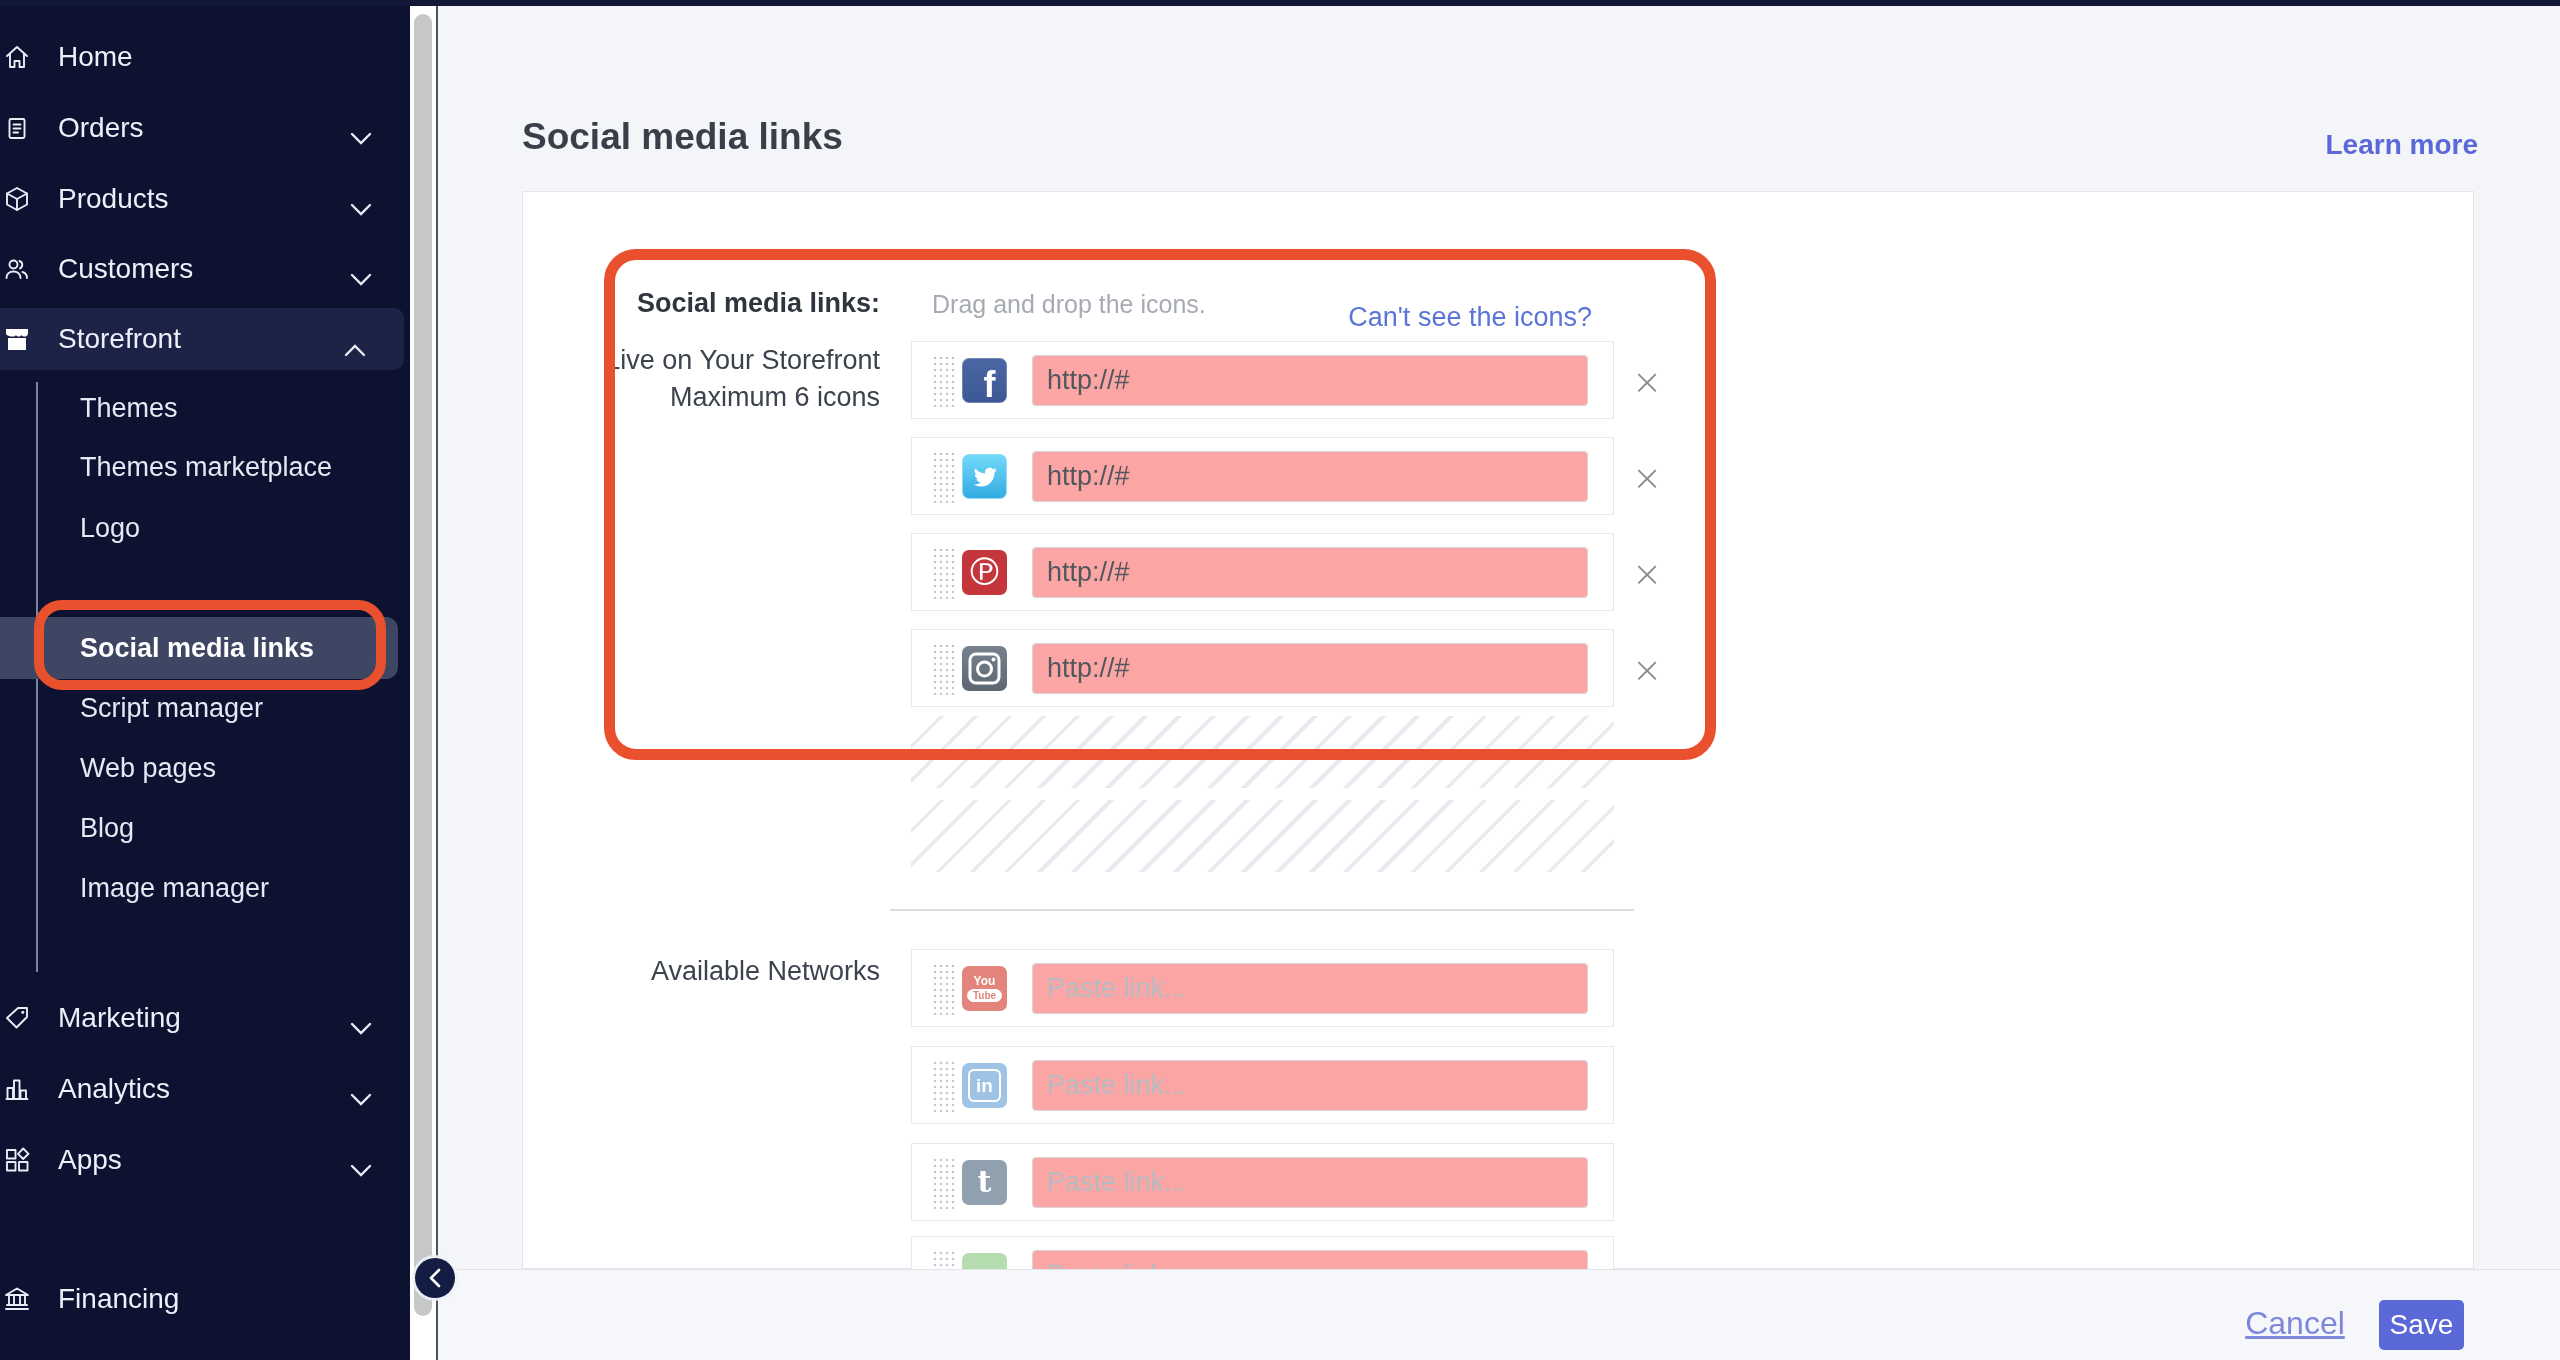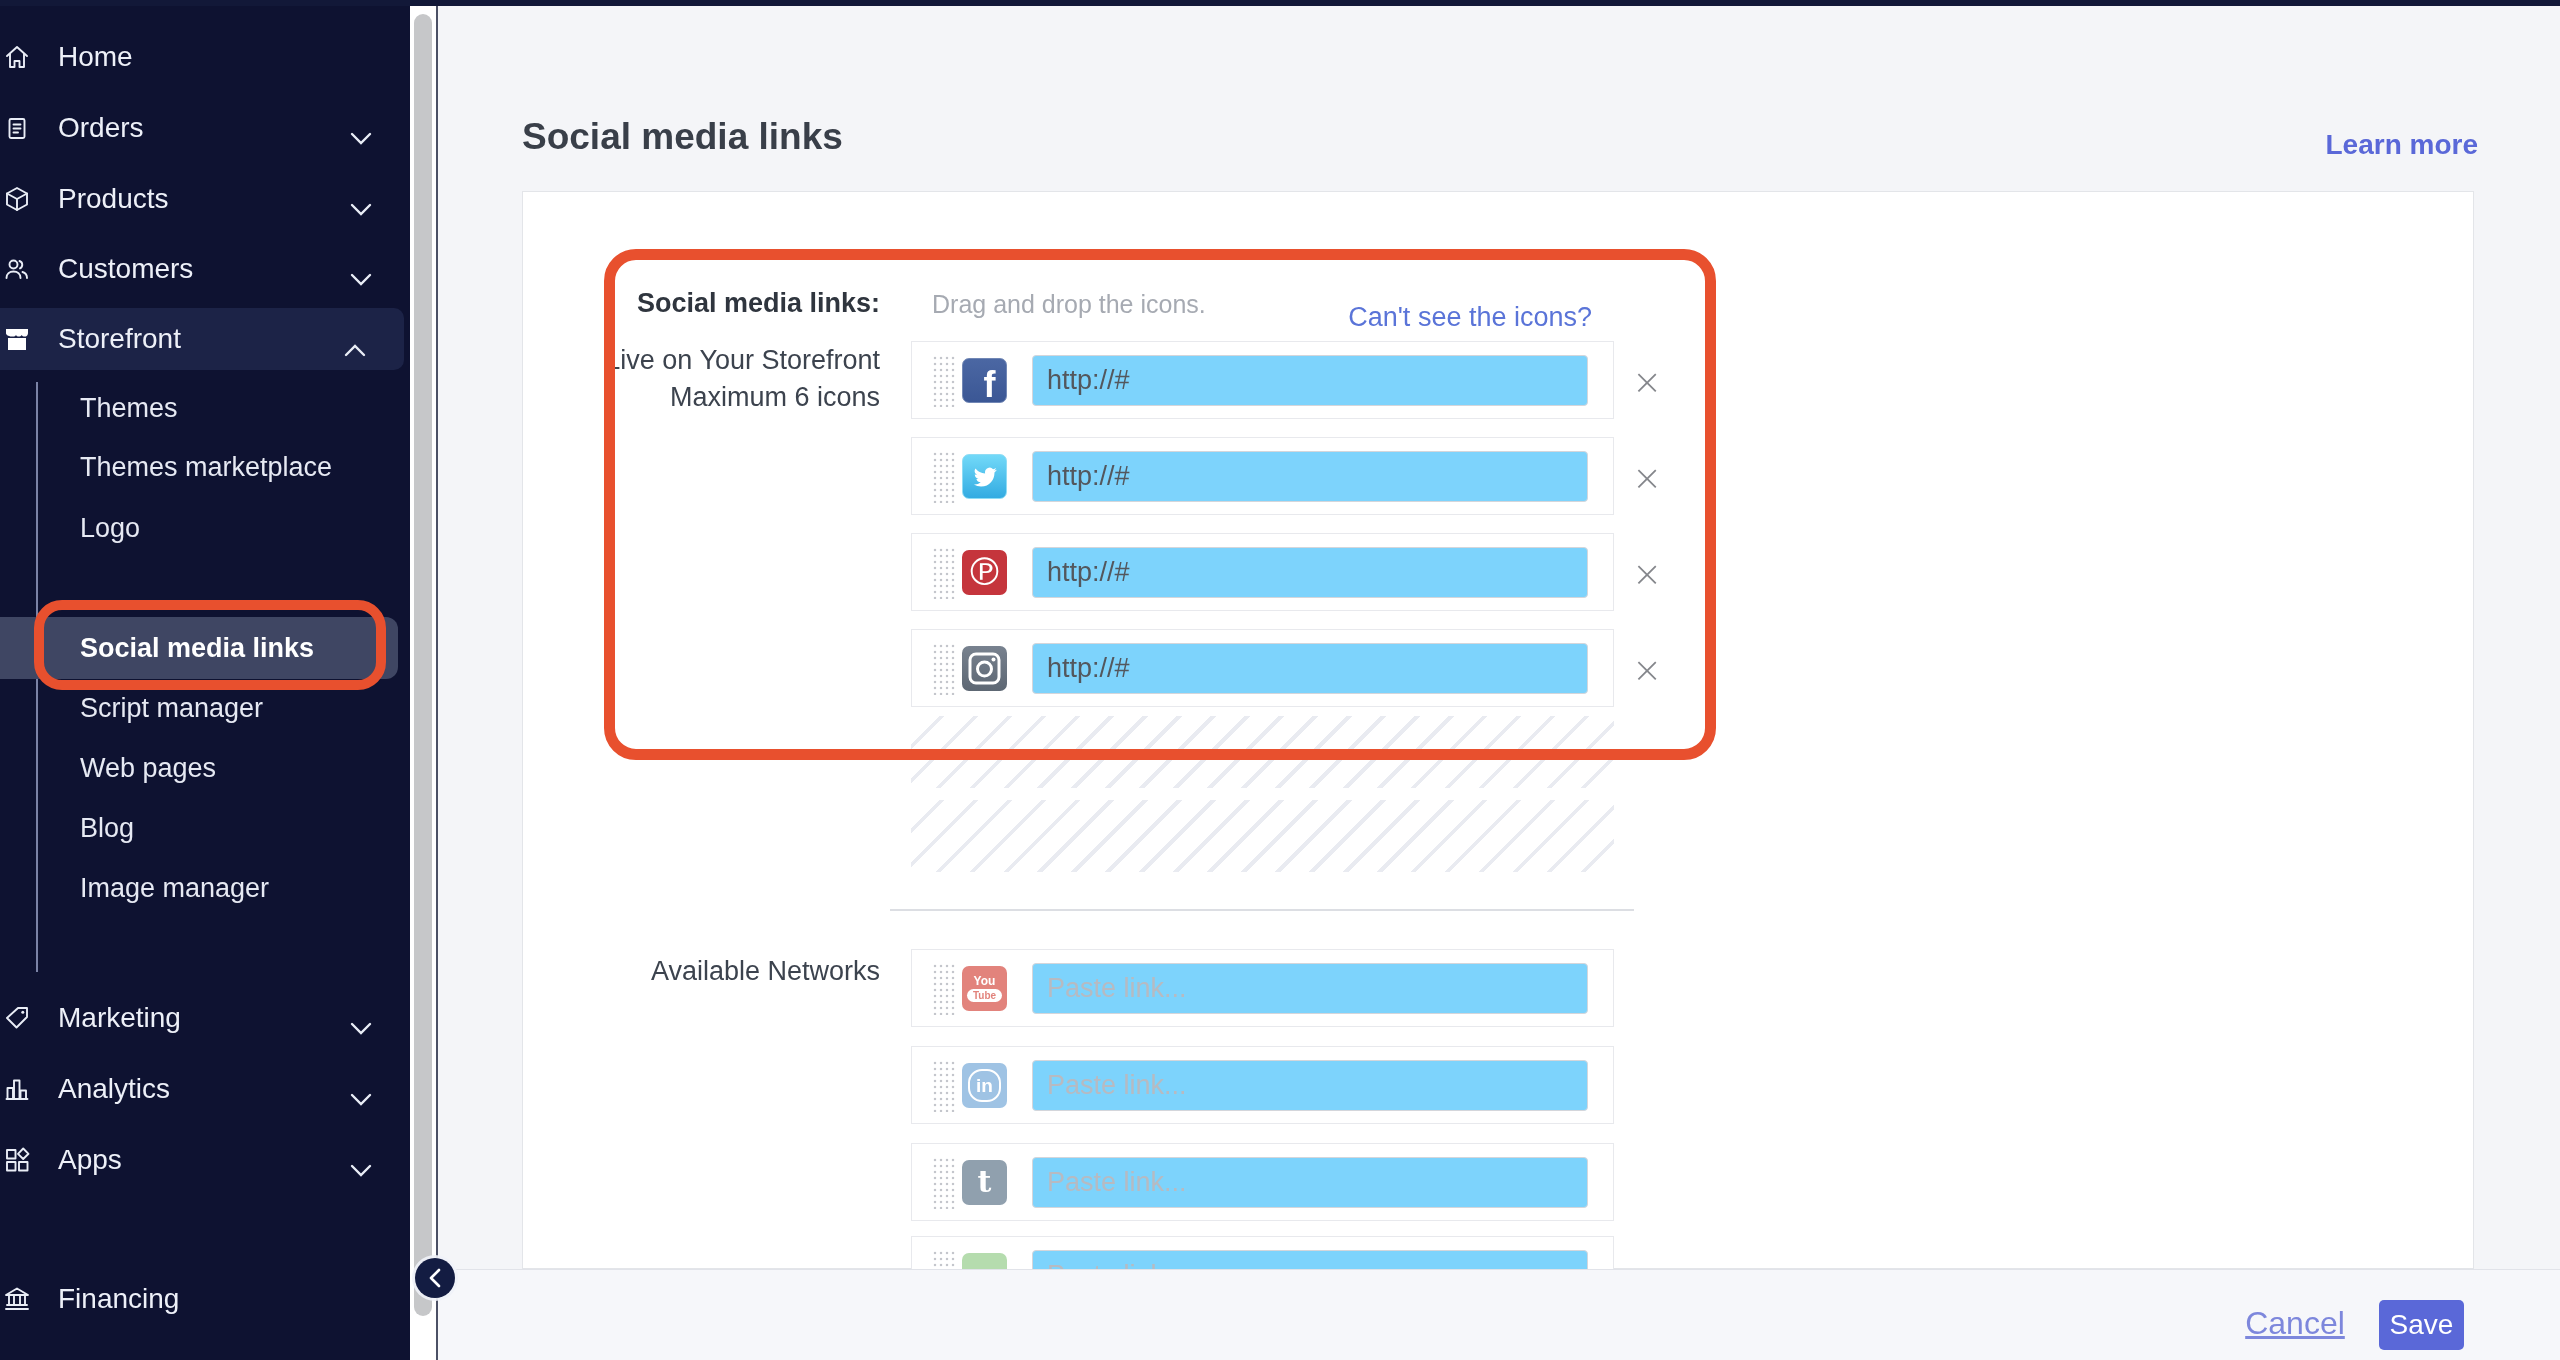--- a/index.html
+++ b/index.html
@@ -35,36 +35,36 @@
   .drag-hint { position:absolute; left:932px; top:290px; font-size:25px; color:#a6aab2; z-index:2; }
   .cant-see { position:absolute; left:1280px; top:302px; width:312px; text-align:right; font-size:27px; color:#5a74d8; cursor:pointer; z-index:2; }
   .live-caption { top:342px; font-size:27px; color:#3c434e; line-height:37px; }
   .avail-caption { top:956px; font-size:27px; color:#3c434e; }
 
   
   .row { position:absolute; left:911px; width:703px; height:78px; background:#ffffff; border:1px solid #e8e9ed; z-index:2; }
   .handle { position:absolute; left:20px; top:13px; width:24px; height:52px; cursor:grab;
             background-image:radial-gradient(circle,#c4c6cc 1.4px,rgba(0,0,0,0) 1.6px); background-size:6px 6px; }
   .sicon { position:absolute; left:50px; top:16px; width:45px; height:45px; border-radius:7px; display:flex; align-items:center; justify-content:center; overflow:hidden; }
-  .row input { position:absolute; left:120px; top:13px; width:556px; height:51px; border:1px solid #d4d6db; border-radius:4px; font-size:27px; color:#53575d; padding:0 14px; font-family:inherit; outline:none; background:#7dd3fc; }
+  .row input { position:absolute; left:120px; top:13px; width:556px; height:51px; border:1px solid #d4d6db; border-radius:4px; font-size:27px; color:#53575d; padding:0 14px; font-family:inherit; outline:none; background:#fca5a5; }
   .row input::placeholder { color:#b7bac1; }
   .remove { position:absolute; left:1628px; width:38px; height:38px; background:none; border:none; font-size:36px; font-weight:300; color:#85878c; cursor:pointer; z-index:2; line-height:38px; text-align:center; font-family:"DejaVu Sans",sans-serif; }
 
   
   .fb { background:linear-gradient(#4b67a3,#3b5795); border:1px solid #7187b5; }
   .fb .glyph { color:#fff; font-size:36px; font-weight:700; margin-top:8px; margin-left:10px; }
   .tw { background:linear-gradient(#72d9f8,#33abe2); border:1px solid #8edcf5; }
   .pin { background:#c5353c; }
   .pin .glyph { color:#fff; font-size:38px; font-family:"DejaVu Sans",sans-serif; margin-top:-2px; }
   .ig { background:linear-gradient(#78828f,#5d6773); }
   .yt { background:#e2837c; flex-direction:column; }
   .yt .yt-you { color:#fff; font-size:12px; font-weight:700; line-height:13px; }
   .yt .yt-pill { background:#fff; color:#e2837c; font-size:10px; font-weight:700; border-radius:7px; padding:1px 6px; line-height:11px; margin-top:1px; }
   .li { background:#9fc3e4; position:relative; }
-  .li .inset { position:absolute; left:6px; top:6px; right:6px; bottom:6px; border:2.5px solid #fff; border-radius:14px; display:flex; align-items:center; justify-content:center; }
+  .li .inset { position:absolute; left:6px; top:6px; right:6px; bottom:6px; border:2.5px solid #fff; border-radius:6px; display:flex; align-items:center; justify-content:center; }
   .li .glyph { color:#fff; font-size:19px; font-weight:700; }
   .tb { background:#90a0ae; }
   .tb .glyph { color:#fff; font-size:30px; font-weight:700; font-family:"DejaVu Serif",serif; margin-top:-3px; }
   .vn { background:#b5dcae; position:relative; }
   .vn .dot { position:absolute; right:7px; bottom:9px; width:6px; height:6px; border-radius:50%; background:#fff; }
 
   
   .hatch { position:absolute; left:911px; width:703px; height:72px; z-index:2;
            background:repeating-linear-gradient(135deg, rgba(0,0,0,0) 0 20px, #e9ebf1 20px 24px); }
   .divider { position:absolute; left:890px; top:909px; width:744px; height:2px; background:#dcdee3; z-index:2; }

